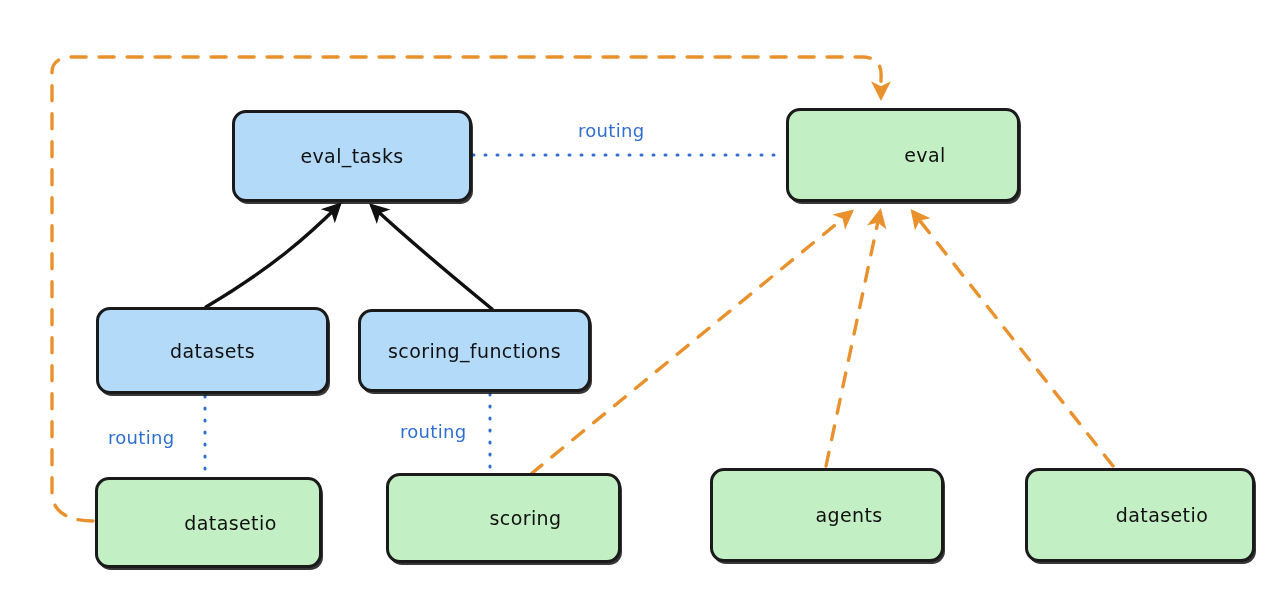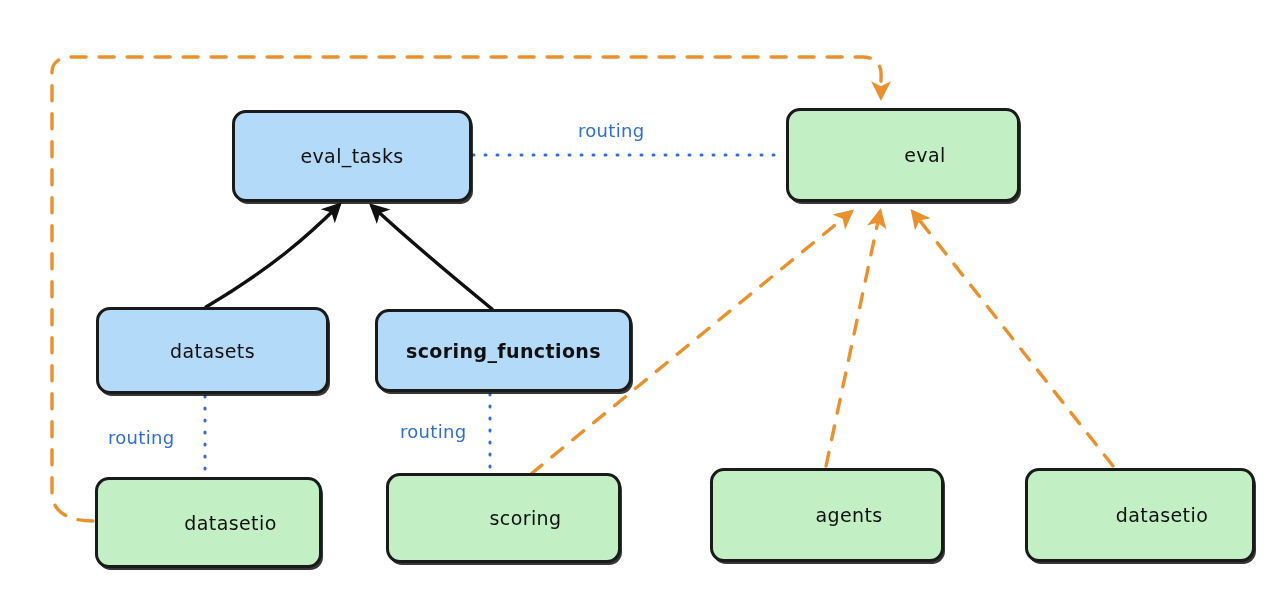--- a/index.html
+++ b/index.html
@@ -113,21 +113,21 @@
   </div>
 
   <div class="node node-provider" style="left:786px; top:108px; width:234px; height:94px;">
     <span class="node-label">eval</span>
   </div>
 
   <div class="node node-api" style="left:96px; top:307px; width:233px; height:87px;">
     <span class="node-label">datasets</span>
   </div>
 
-  <div class="node node-api" style="left:375px; top:309px; width:257px; height:83px;font-weight:bold;">
+  <div class="node node-api" style="left:358px; top:309px; width:233px; height:83px;">
     <span class="node-label">scoring_functions</span>
   </div>
 
   <div class="node node-provider" style="left:95px; top:477px; width:227px; height:91px;">
     <span class="node-label">datasetio</span>
   </div>
 
   <div class="node node-provider" style="left:710px; top:468px; width:234px; height:94px;">
     <span class="node-label">agents</span>
   </div>

